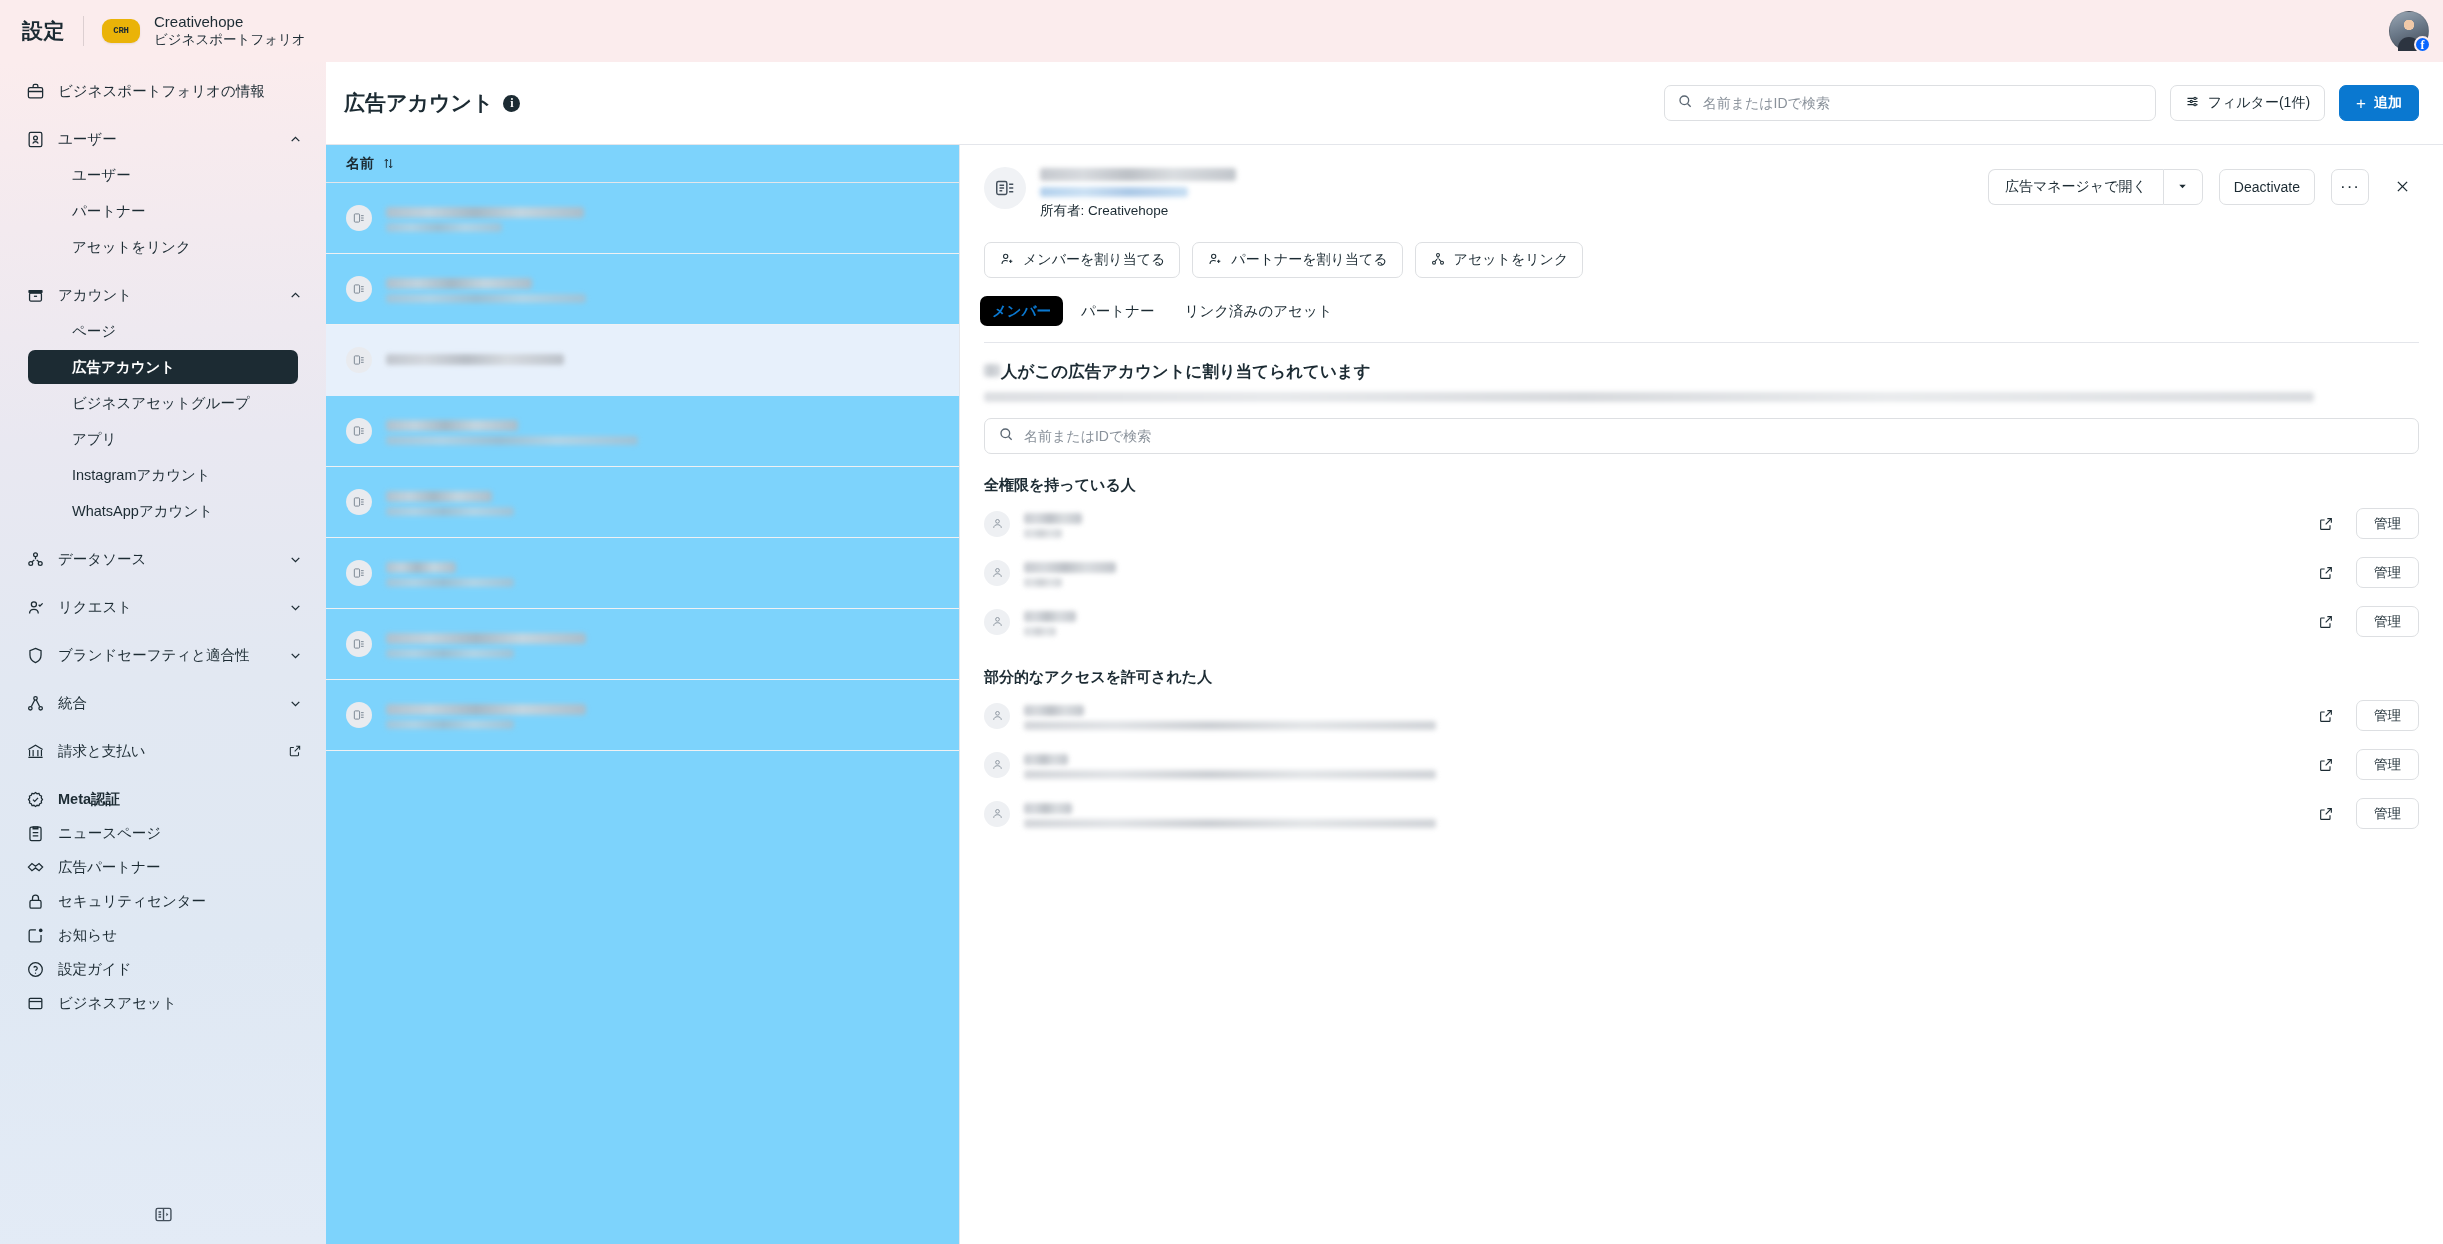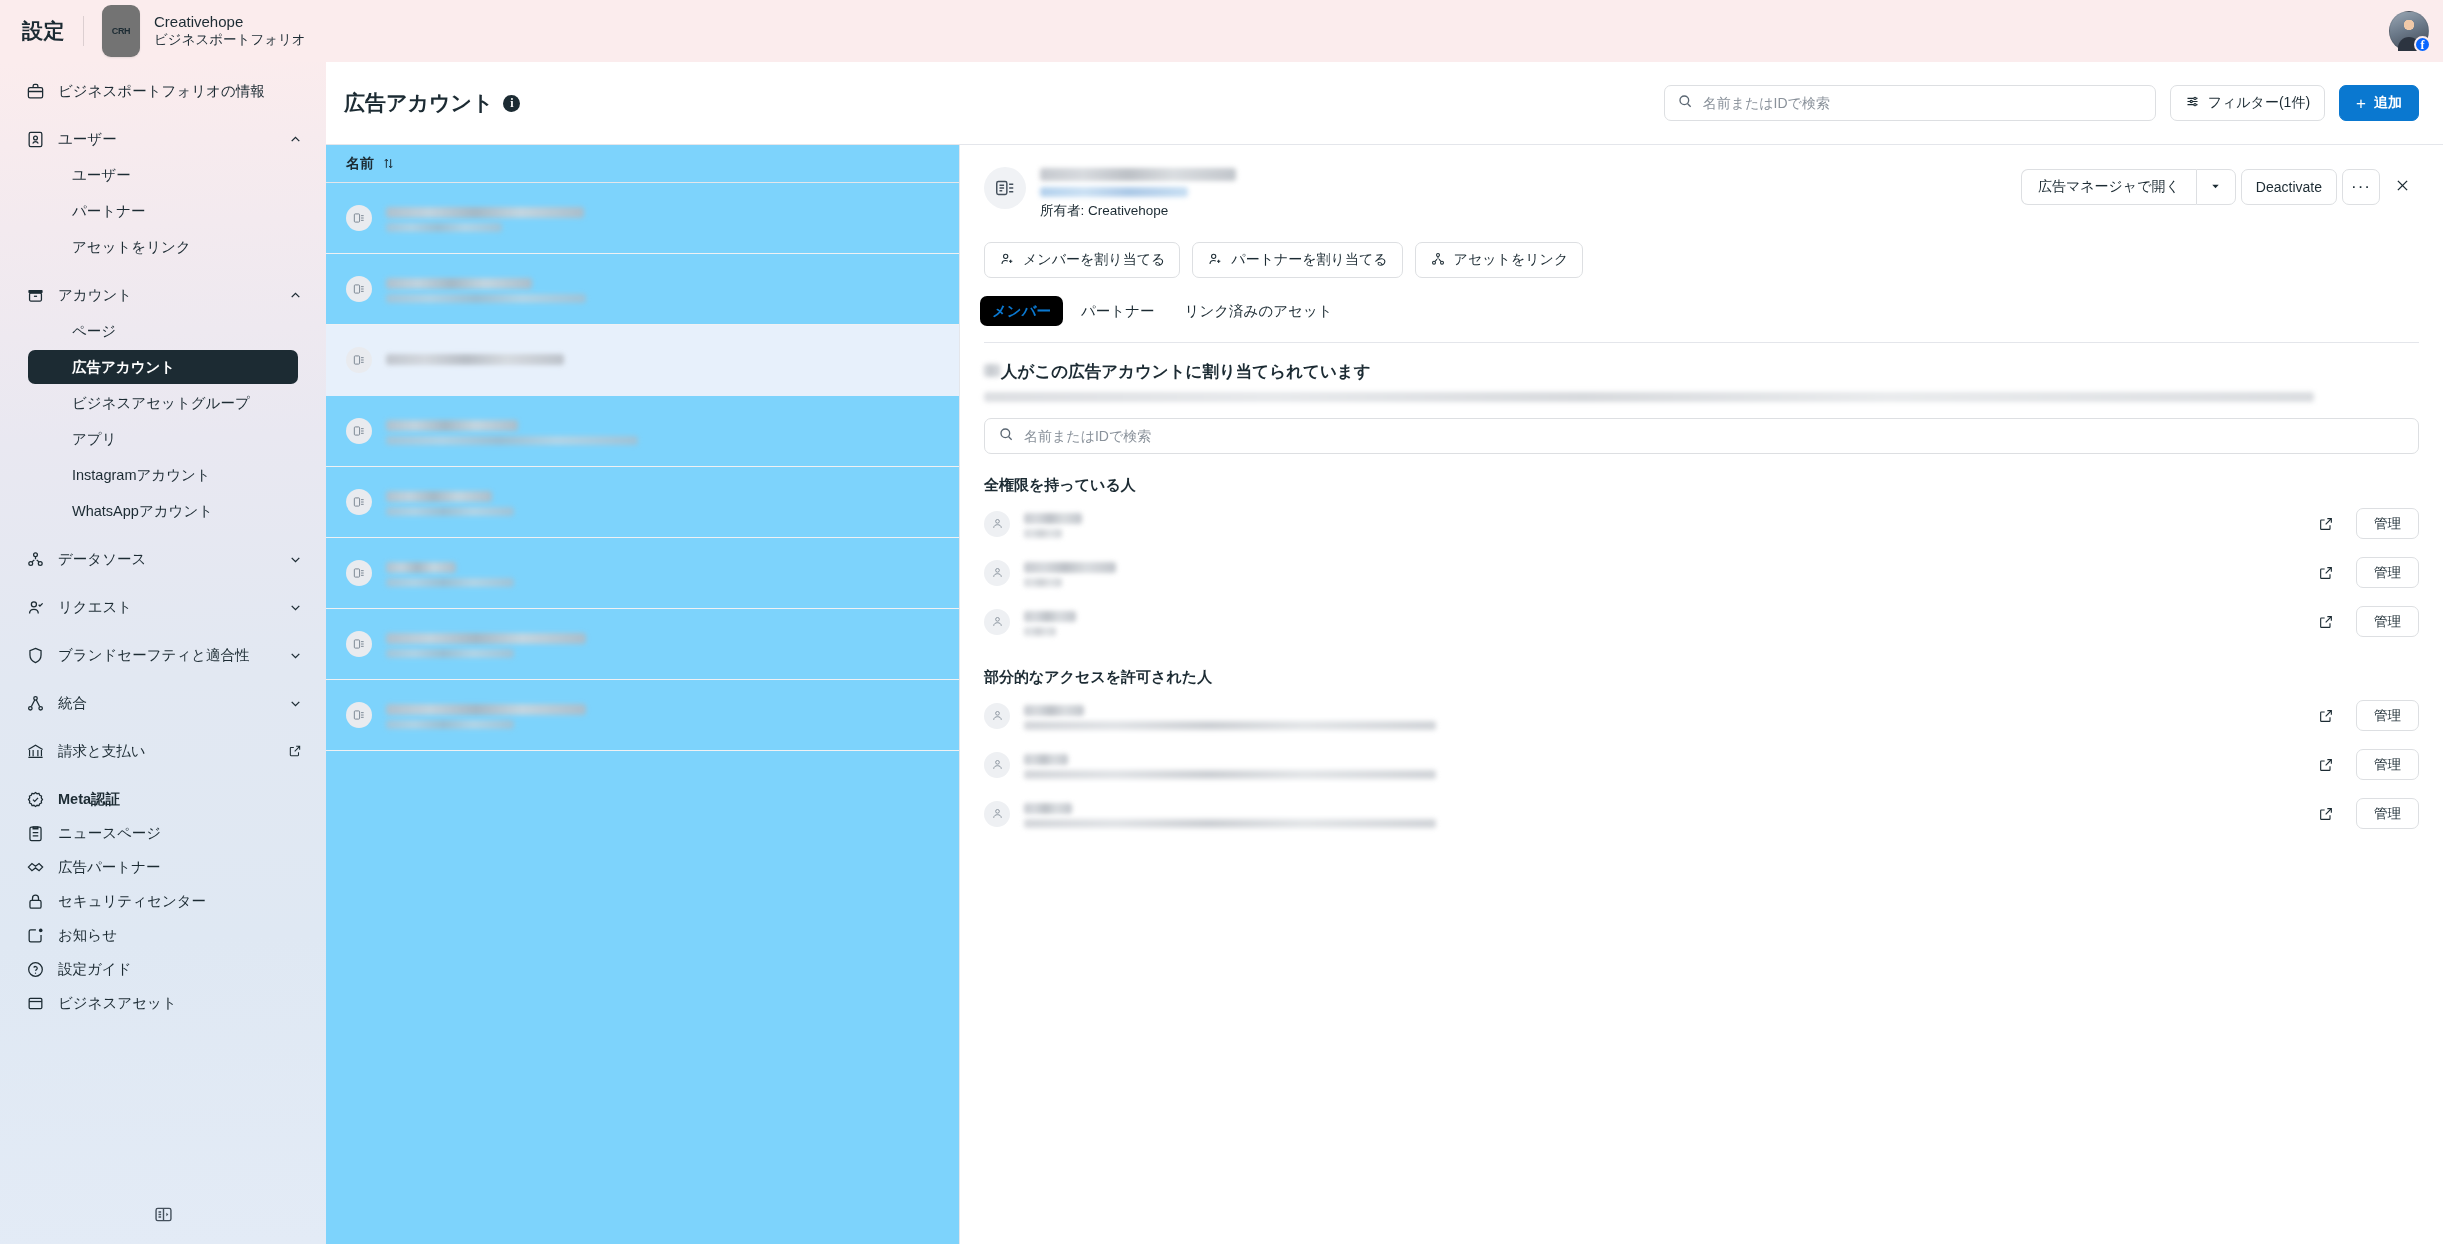--- a/index.html
+++ b/index.html
@@ -15,24 +15,25 @@
   .topbar {
     height: 62px; flex: 0 0 62px;
     background: #fbeced;
     display: flex; align-items: center;
     padding: 0 14px 0 22px;
     position: relative; z-index: 20;
   }
   .topbar-title { font-size: 21px; font-weight: 700; color: #1c2b33; letter-spacing: .5px; }
   .topbar-sep { width: 1px; height: 30px; background: #dccfd1; margin: 0 18px; }
   .brand-logo {
-    width: 38px; height: 52px; border-radius: 9px; background: #737373;
+    width: 38px; height: 24px; border-radius: 9px; background: #eab308;
     display: flex; align-items: center; justify-content: center;
     font-size: 9px; font-weight: 700; color: #1c2b33; letter-spacing: -.3px;
     box-shadow: 0 1px 2px rgba(0,0,0,.09);
+    font-family: Liberation Mono, monospace;
   }
   .brand-text { margin-left: 14px; line-height: 1.25; }
   .brand-name { font-size: 15px; font-weight: 400; color: #1c2b33; }
   .brand-sub { font-size: 13.5px; color: #1c2b33; }
   .topbar-right { margin-left: auto; display: flex; align-items: center; }
   .avatar-wrap { position: relative; width: 40px; height: 40px; }
   .avatar {
     width: 40px; height: 40px; border-radius: 50%;
     background:
       radial-gradient(circle at 50% 34%, #f0c9a8 0 16%, rgba(240,201,168,0) 17%),
@@ -183,21 +184,21 @@
   .detail-avatar {
     width: 42px; height: 42px; flex: 0 0 42px; border-radius: 50%;
     background: #f0f2f5; display: flex; align-items: center; justify-content: center;
     color: #44505c; margin-right: 14px;
   }
   .detail-avatar svg { width: 22px; height: 22px; }
   .detail-titles { padding-top: 1px; min-width: 0; }
   .detail-title-redact { width: 196px; height: 13px; margin-bottom: 6px; }
   .detail-id-redact { width: 148px; height: 10px; margin-bottom: 5px; }
   .detail-owner { font-size: 13.5px; color: #1c2b33; }
-  .detail-actions { margin-left: auto; display: flex; align-items: center; gap: 5px; padding-top: 2px; }
+  .detail-actions { margin-left: auto; display: flex; align-items: flex-end; gap: 16px; padding-top: 2px; }
   .split-btn { display: flex; }
   .split-btn .main-part { border-radius: 7px 0 0 7px; border-right: 0; padding: 0 16px; }
   .split-btn .caret-part { border-radius: 0 7px 7px 0; width: 40px; padding: 0; }
   .split-btn .caret-part svg { width: 11px; height: 11px; }
   .icon-btn {
     width: 38px; height: 36px; border-radius: 7px; border: 1px solid #dddfe2;
     background: #fff; display: flex; align-items: center; justify-content: center;
     cursor: pointer; color: #1c2b33; font-size: 17px; letter-spacing: 1px; line-height: 0;
   }
   .close-btn {

